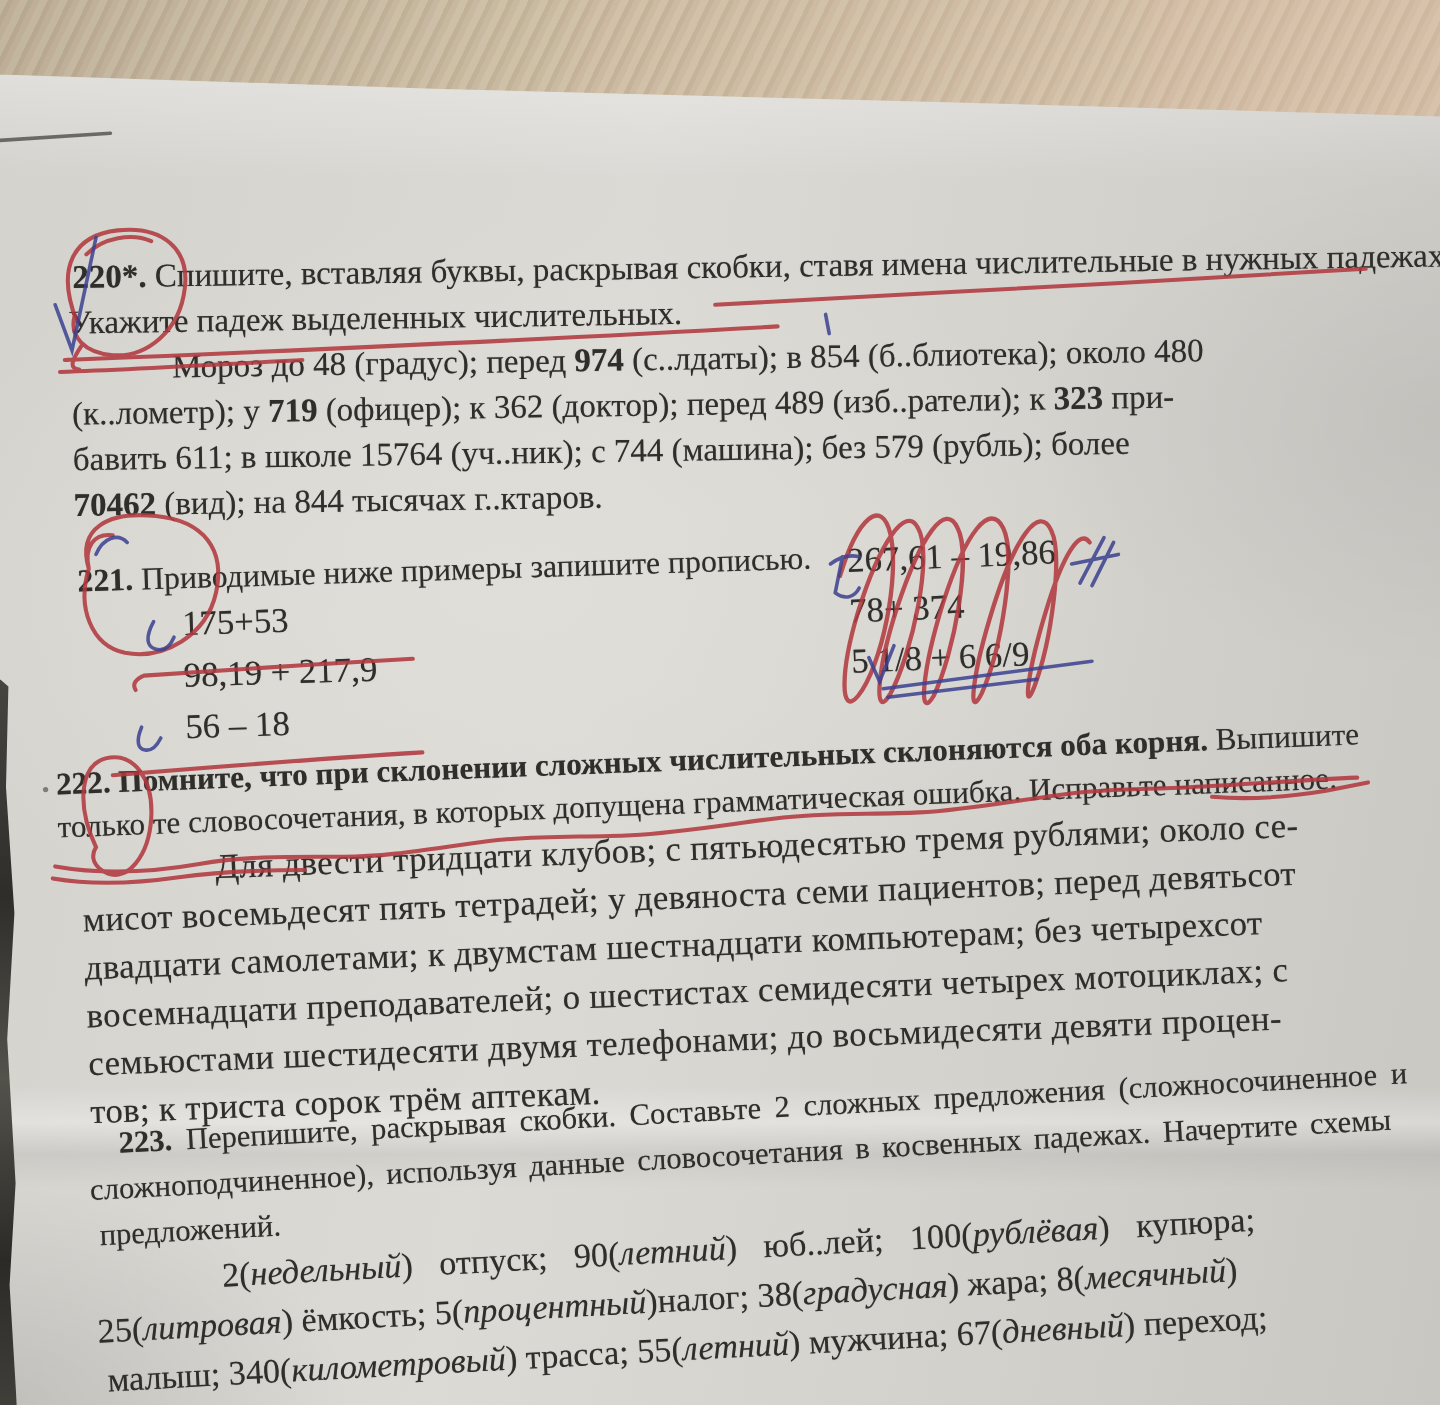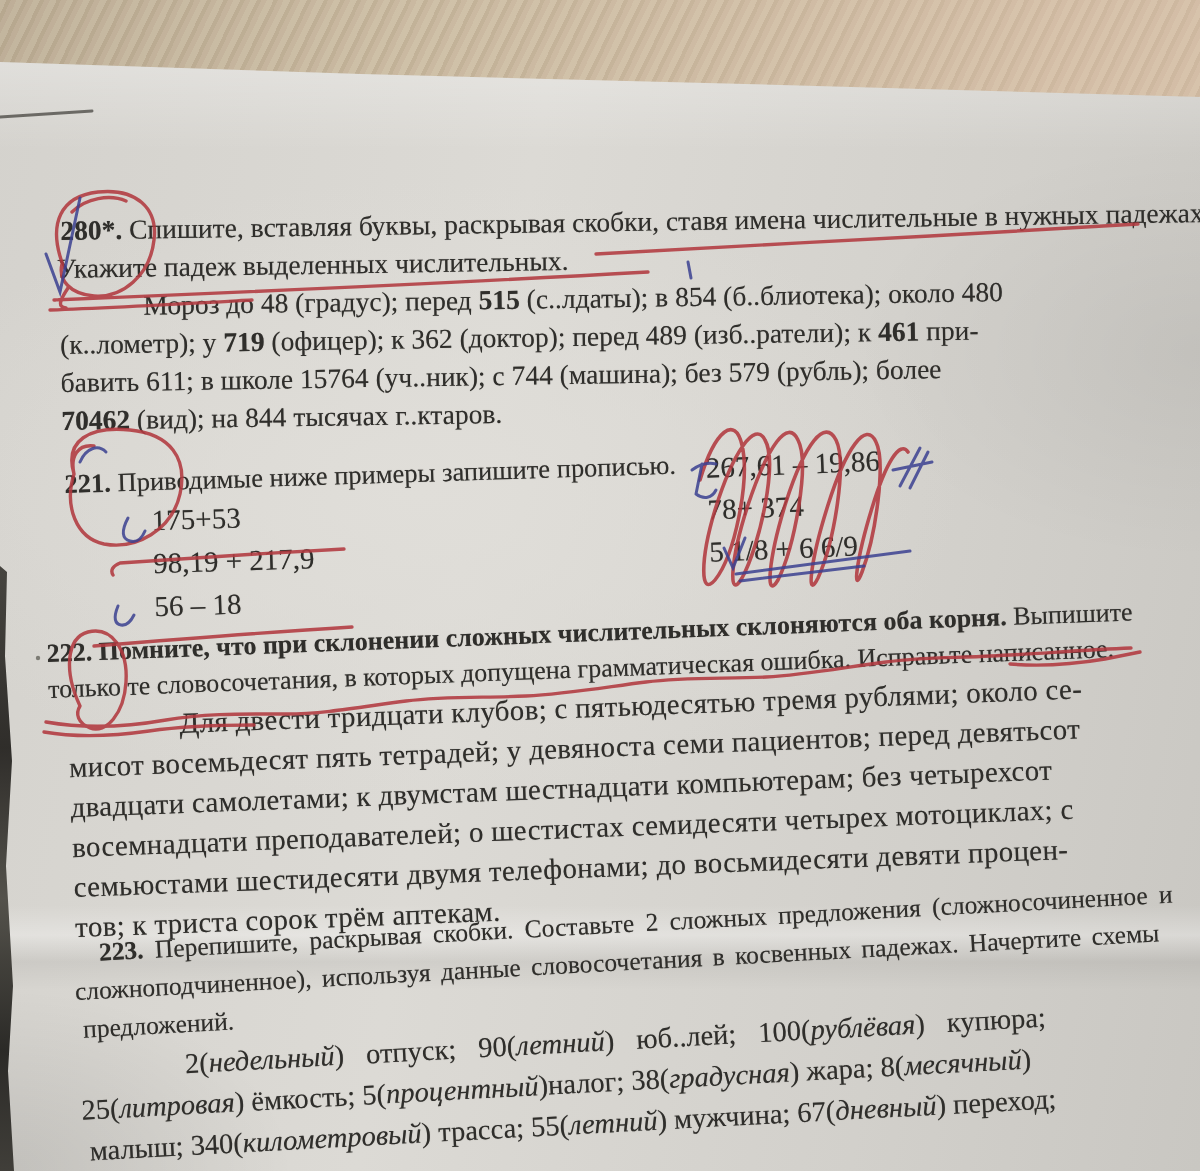--- a/index.html
+++ b/index.html
@@ -60,24 +60,24 @@
 
   svg.marks{position:absolute;left:0;top:0;pointer-events:none;}
 </style>
 </head>
 <body>
 
 <div class="scene">
   <div class="paper">
 
     <div class="txt ex220">
-      <div class="line h1"><span class="b">280*.</span><span> Спишите, вставляя буквы, раскрывая скобки, ставя имена числительные в нужных падежах.</span></div>
+      <div class="line h1"><span class="b">220*.</span><span> Спишите, вставляя буквы, раскрывая скобки, ставя имена числительные в нужных падежах.</span></div>
       <div class="line h2"><span>Укажите падеж выделенных числительных.</span></div>
-      <div class="line bl1"><span>Мороз до 48 (градус); перед </span><span class="b">515</span><span> (с..лдаты); в 854 (б..блиотека); около 480</span></div>
-      <div class="line bl"><span>(к..лометр); у </span><span class="b">719</span><span> (офицер); к 362 (доктор); перед 489 (изб..ратели); к </span><span class="b">461</span><span> при-</span></div>
+      <div class="line bl1"><span>Мороз до 48 (градус); перед </span><span class="b">974</span><span> (с..лдаты); в 854 (б..блиотека); около 480</span></div>
+      <div class="line bl"><span>(к..лометр); у </span><span class="b">719</span><span> (офицер); к 362 (доктор); перед 489 (изб..ратели); к </span><span class="b">323</span><span> при-</span></div>
       <div class="line bl"><span>бавить 611; в школе 15764 (уч..ник); с 744 (машина); без 579 (рубль); более</span></div>
       <div class="line bl"><span class="b">70462</span><span> (вид); на 844 тысячах г..ктаров.</span></div>
     </div>
 
     <div class="txt ex221">
       <div class="line"><span class="b">221.</span><span> Приводимые ниже примеры запишите прописью.</span></div>
       <div class="examples">
         <div class="line">175+53</div>
         <div class="line">98,19 + 217,9</div>
         <div class="line">56 – 18</div>

